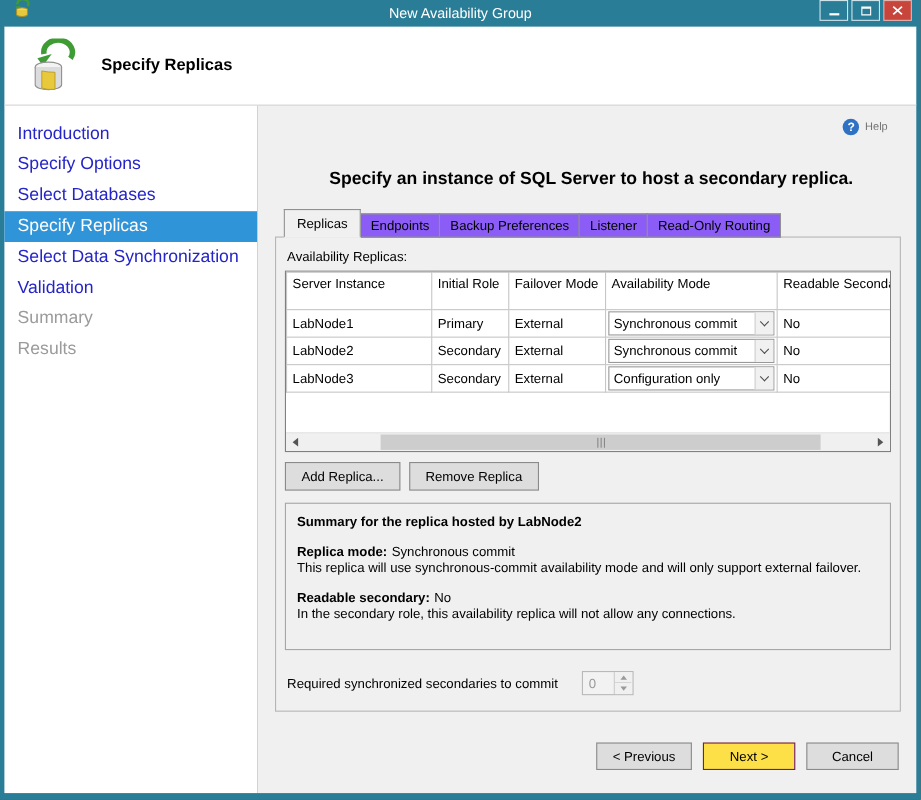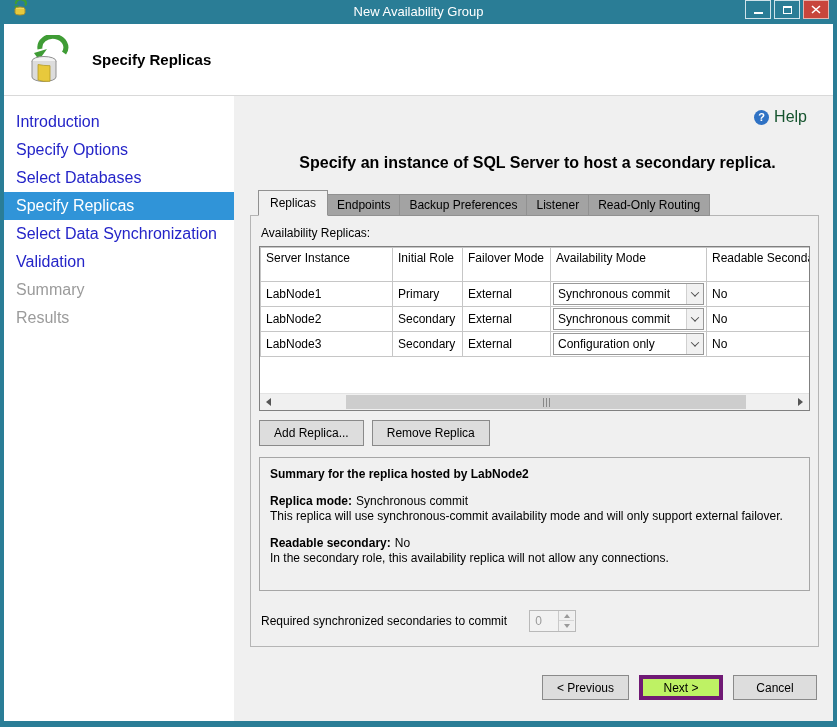--- a/index.html
+++ b/index.html
@@ -51,28 +51,28 @@
   .side-item.selected { background:#3094d8; color:#fff; cursor:default; }
   .side-item.disabled { color:#9b9b9b; cursor:default; }
 
   .main { flex:1 1 auto; background:#f0f0f0; position:relative; min-width:0; }
 
   .help { position:absolute; top:12px; right:26px; display:flex; align-items:center; gap:5px; cursor:pointer; }
   .help-circle {
     width:15px; height:15px; border-radius:50%; background:#2f72c4; color:#fff;
     font-size:11px; font-weight:bold; display:flex; align-items:center; justify-content:center;
   }
-  .help-text { color:#14532d; font-size:16px; }
+  .help-text { color:#737373; font-size:10px; }
 
   .instruction { margin:58px 16px 18px 24px; font-weight:bold; font-size:16px;text-align:center; }
 
   
   .tabstrip { display:flex; align-items:flex-end; margin-left:24px; position:relative; z-index:2; }
   .tab {
-    border:1px solid #919191; background:#a3a3a3; padding:3px 9px; font-size:12px;
+    border:1px solid #919191; background:#8b5cf6; padding:3px 9px; font-size:12px;
     margin-right:-1px; cursor:pointer; white-space:nowrap; margin-bottom:-1px;
   }
   .tab.active {
     background:#f0f0f0; padding:5px 11px; border-bottom-color:#f0f0f0; z-index:3; cursor:default;
   }
 
   .panel {
     margin:0 14px 0 16px; border:1px solid #b5b5b5; background:#f0f0f0;
     padding:8px 8px 0 8px; height:432px; position:relative; z-index:1;
   }
@@ -154,21 +154,21 @@
   }
   .spin-btns { display:flex; flex-direction:column; width:16px; border-left:1px solid #c9c9c9; }
   .spin-up, .spin-down { flex:1 1 50%; display:flex; align-items:center; justify-content:center; background:#f0f0f0; cursor:default; }
   .spin-up { border-bottom:1px solid #d5d5d5; }
   .tri-up { border-left:3px solid transparent; border-right:3px solid transparent; border-bottom:4px solid #9a9a9a; }
   .tri-down { border-left:3px solid transparent; border-right:3px solid transparent; border-top:4px solid #9a9a9a; }
 
   
   .footer { display:flex; justify-content:flex-end; gap:10px; margin:28px 16px 0 0; }
   .footer .btn { min-width:84px; height:25px; }
-  .btn.default { background:#bef264; border:4px solid #701a75;text-align:center; }
+  .btn.default { background:#fde047; border:1px solid #701a75;text-align:center; }
 </style>
 </head>
 <body>
 
 <div class="window">
 
   <div class="titlebar">
     <span class="app-icon">
       <svg width="16" height="16" viewBox="0 0 16 16">
         <path d="M4 4 a5 4 0 1 1 9 1.5" fill="none" stroke="#3f9c35" stroke-width="2.2"></path>

